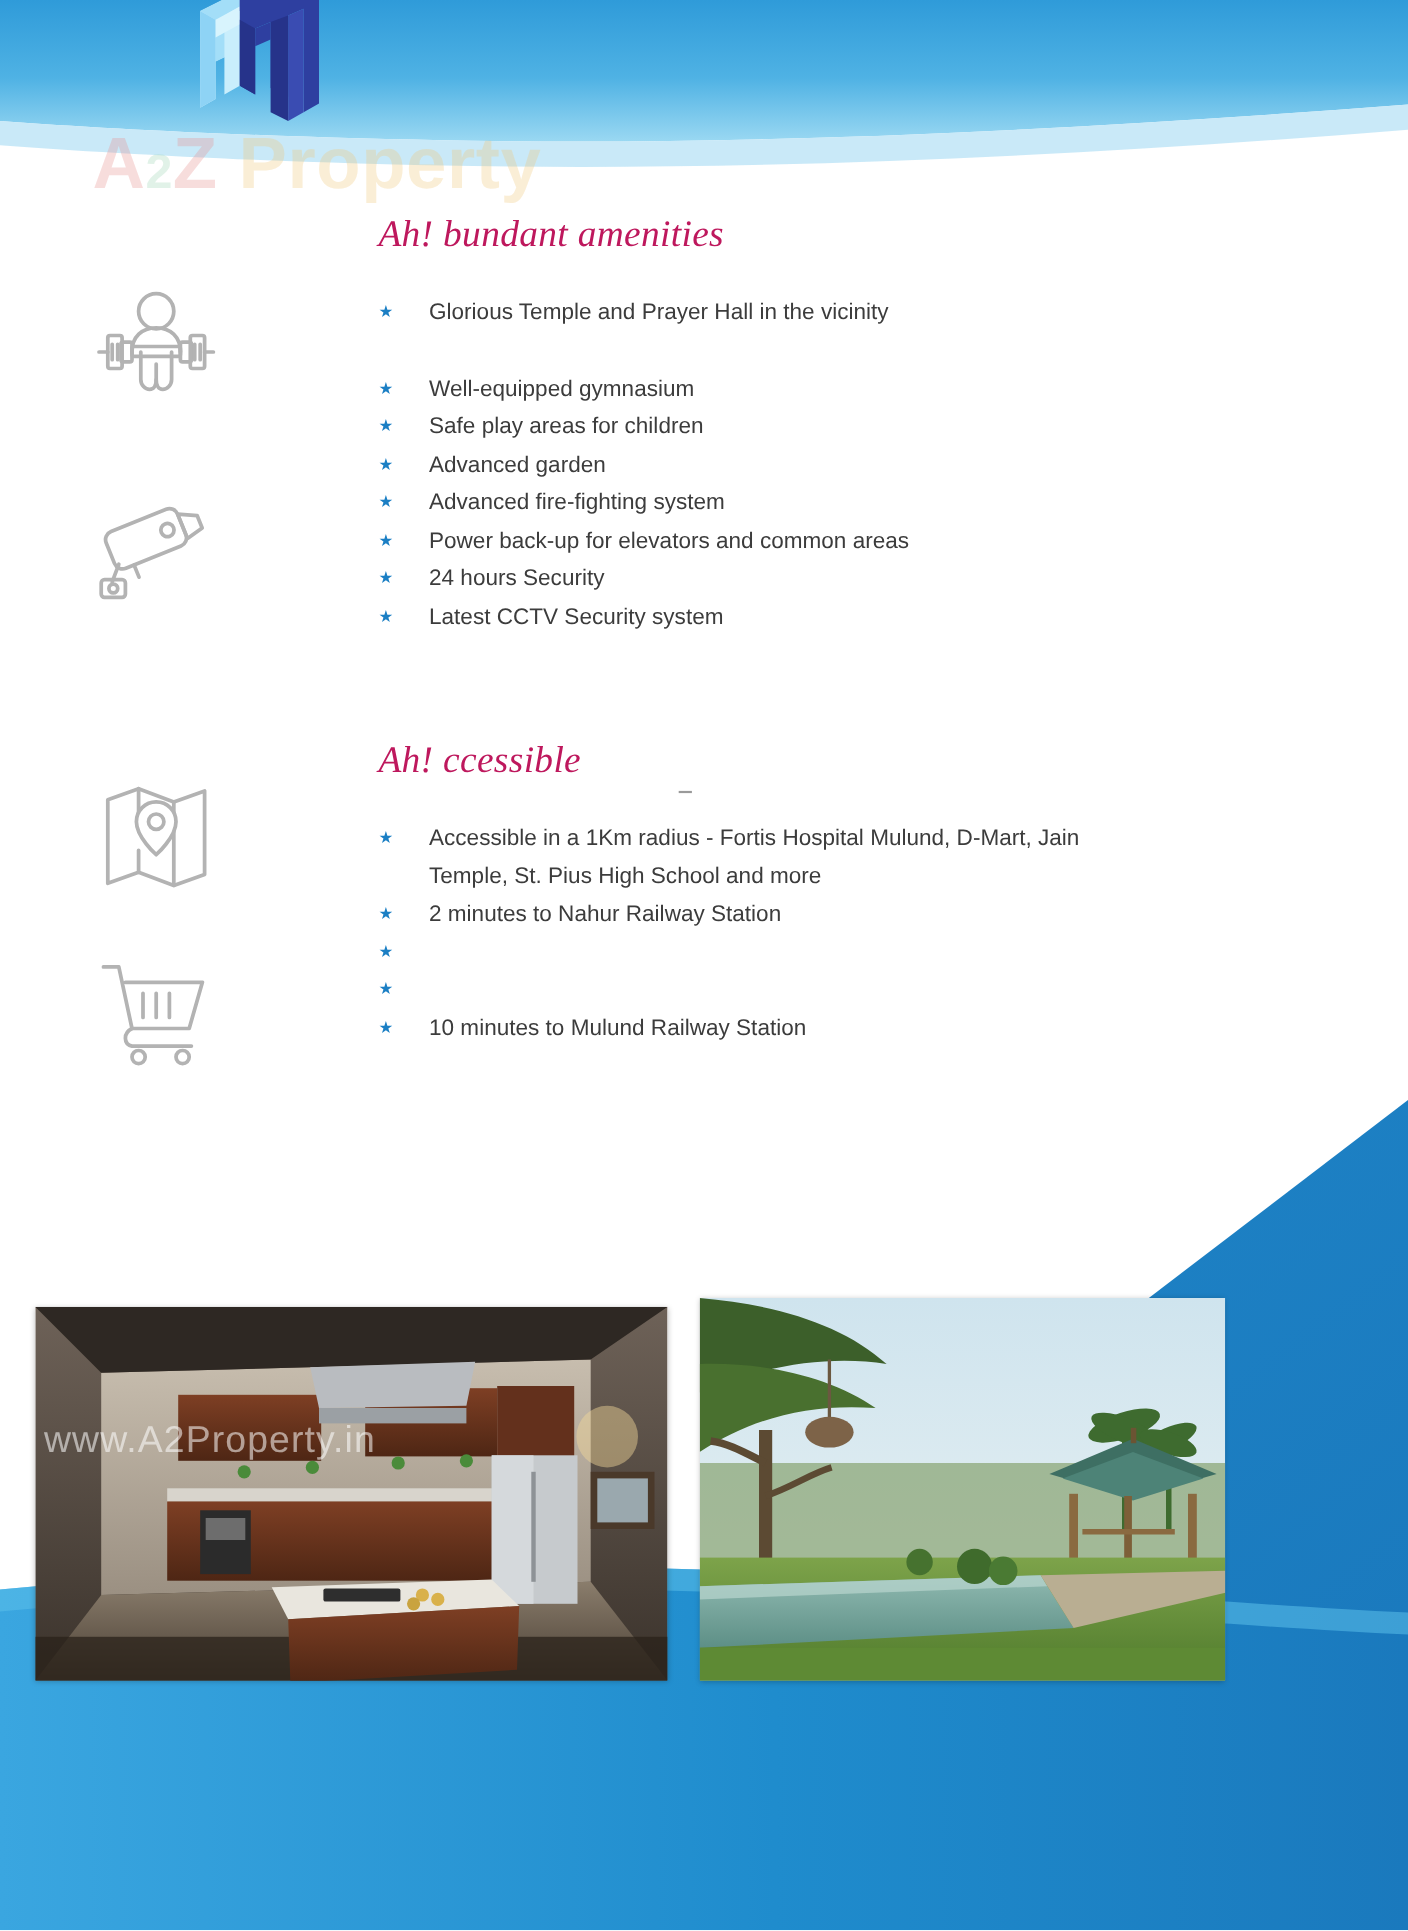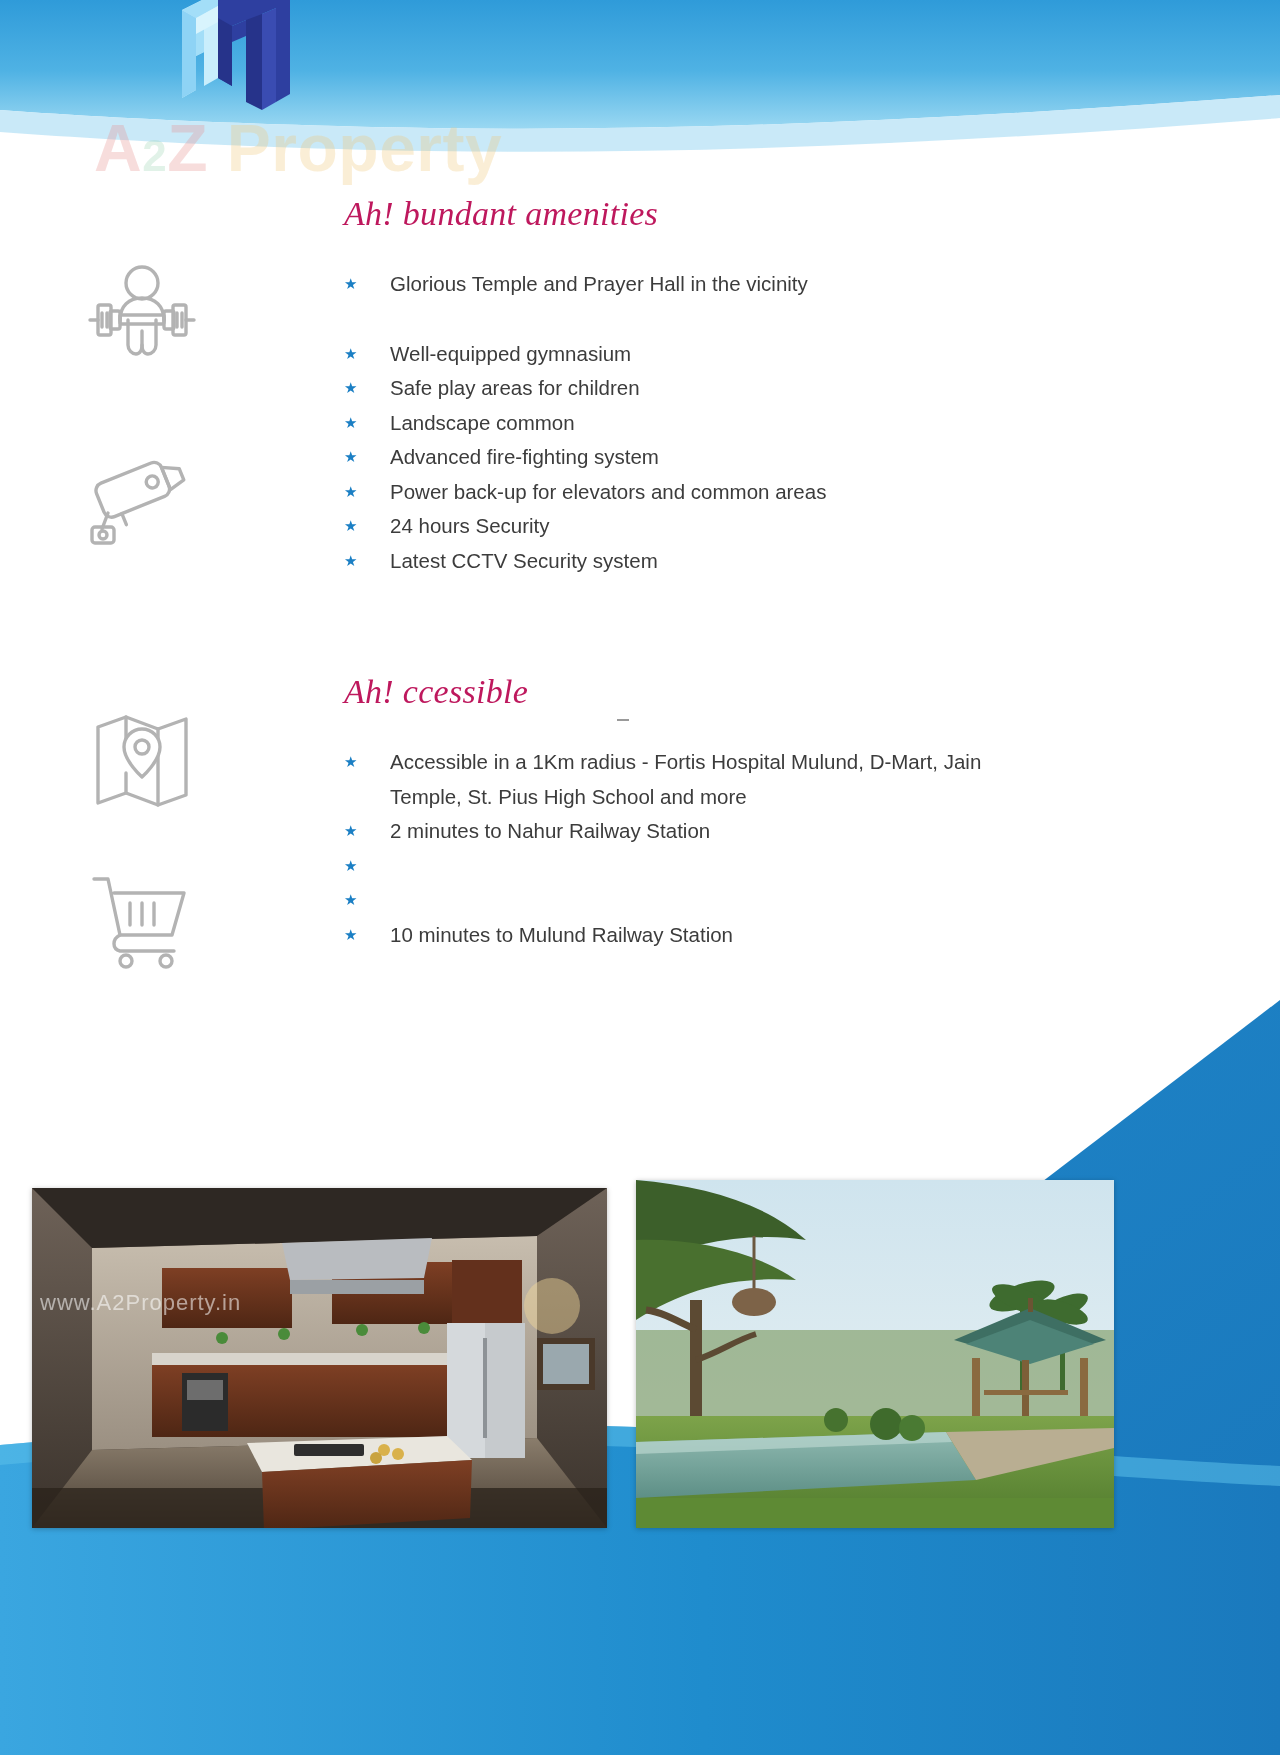--- a/index.html
+++ b/index.html
@@ -34,28 +34,27 @@
   
   .watermark {
     position: absolute; left: 84px; top: 110px;
     font-family: "Liberation Sans", sans-serif;
     font-size: 66px;
     font-weight: 700;
     letter-spacing: 0.5px;
     white-space: nowrap;
     z-index: 3;
     pointer-events: none;
-    margin-left: 10px;
   }
   .watermark span { opacity: 0.30; }
   .wm-sub { font-size: 44px; vertical-align: baseline; }
 
   .watermark-url {
     position: absolute; left: 40px; top: 1290px;
-    font-size: 22px; font-weight: 400;
+    font-size: 34px; font-weight: 400;
     color: rgba(255,255,255,0.55);
     letter-spacing: 1px;
     z-index: 40;
     white-space: nowrap;
     pointer-events: none;
     font-family: "Liberation Sans", sans-serif;
   }
 
   
   .content { position: absolute; left: 0; top: 185px; width: 1280px; }
@@ -236,21 +235,21 @@
         <li>
           <span class="star">★</span>
           <span class="btext">Well-equipped gymnasium</span>
         </li>
         <li>
           <span class="star">★</span>
           <span class="btext">Safe play areas for children</span>
         </li>
         <li>
           <span class="star">★</span>
-          <span class="btext">Landscape common</span>
+          <span class="btext">Advanced garden</span>
         </li>
         <li>
           <span class="star">★</span>
           <span class="btext">Advanced fire-fighting system</span>
         </li>
         <li>
           <span class="star">★</span>
           <span class="btext">Power back-up for elevators and common areas</span>
         </li>
         <li>

